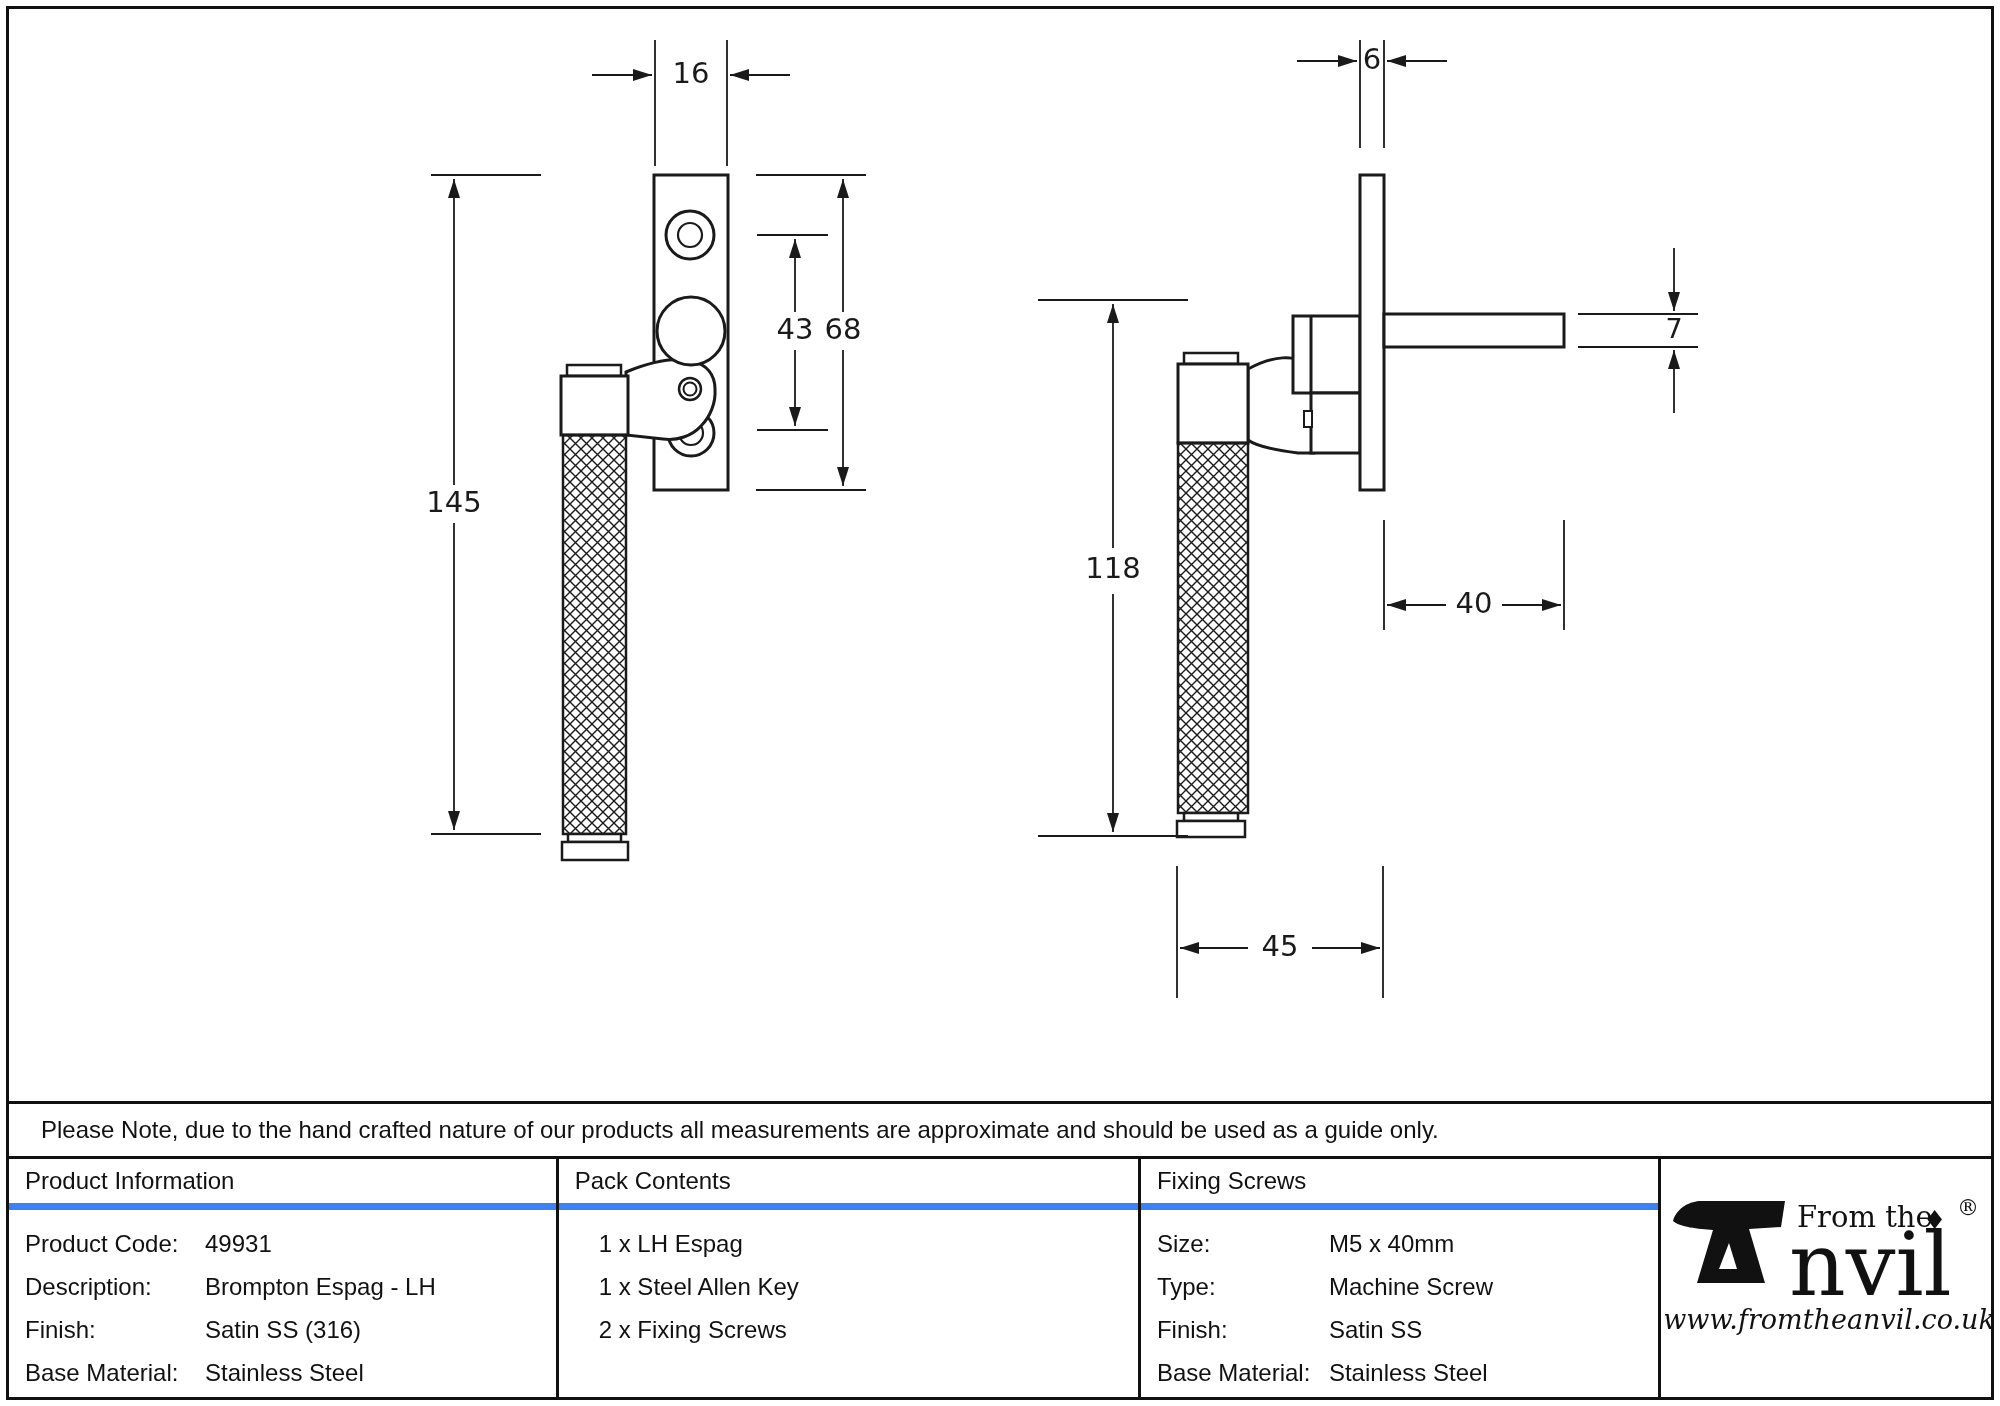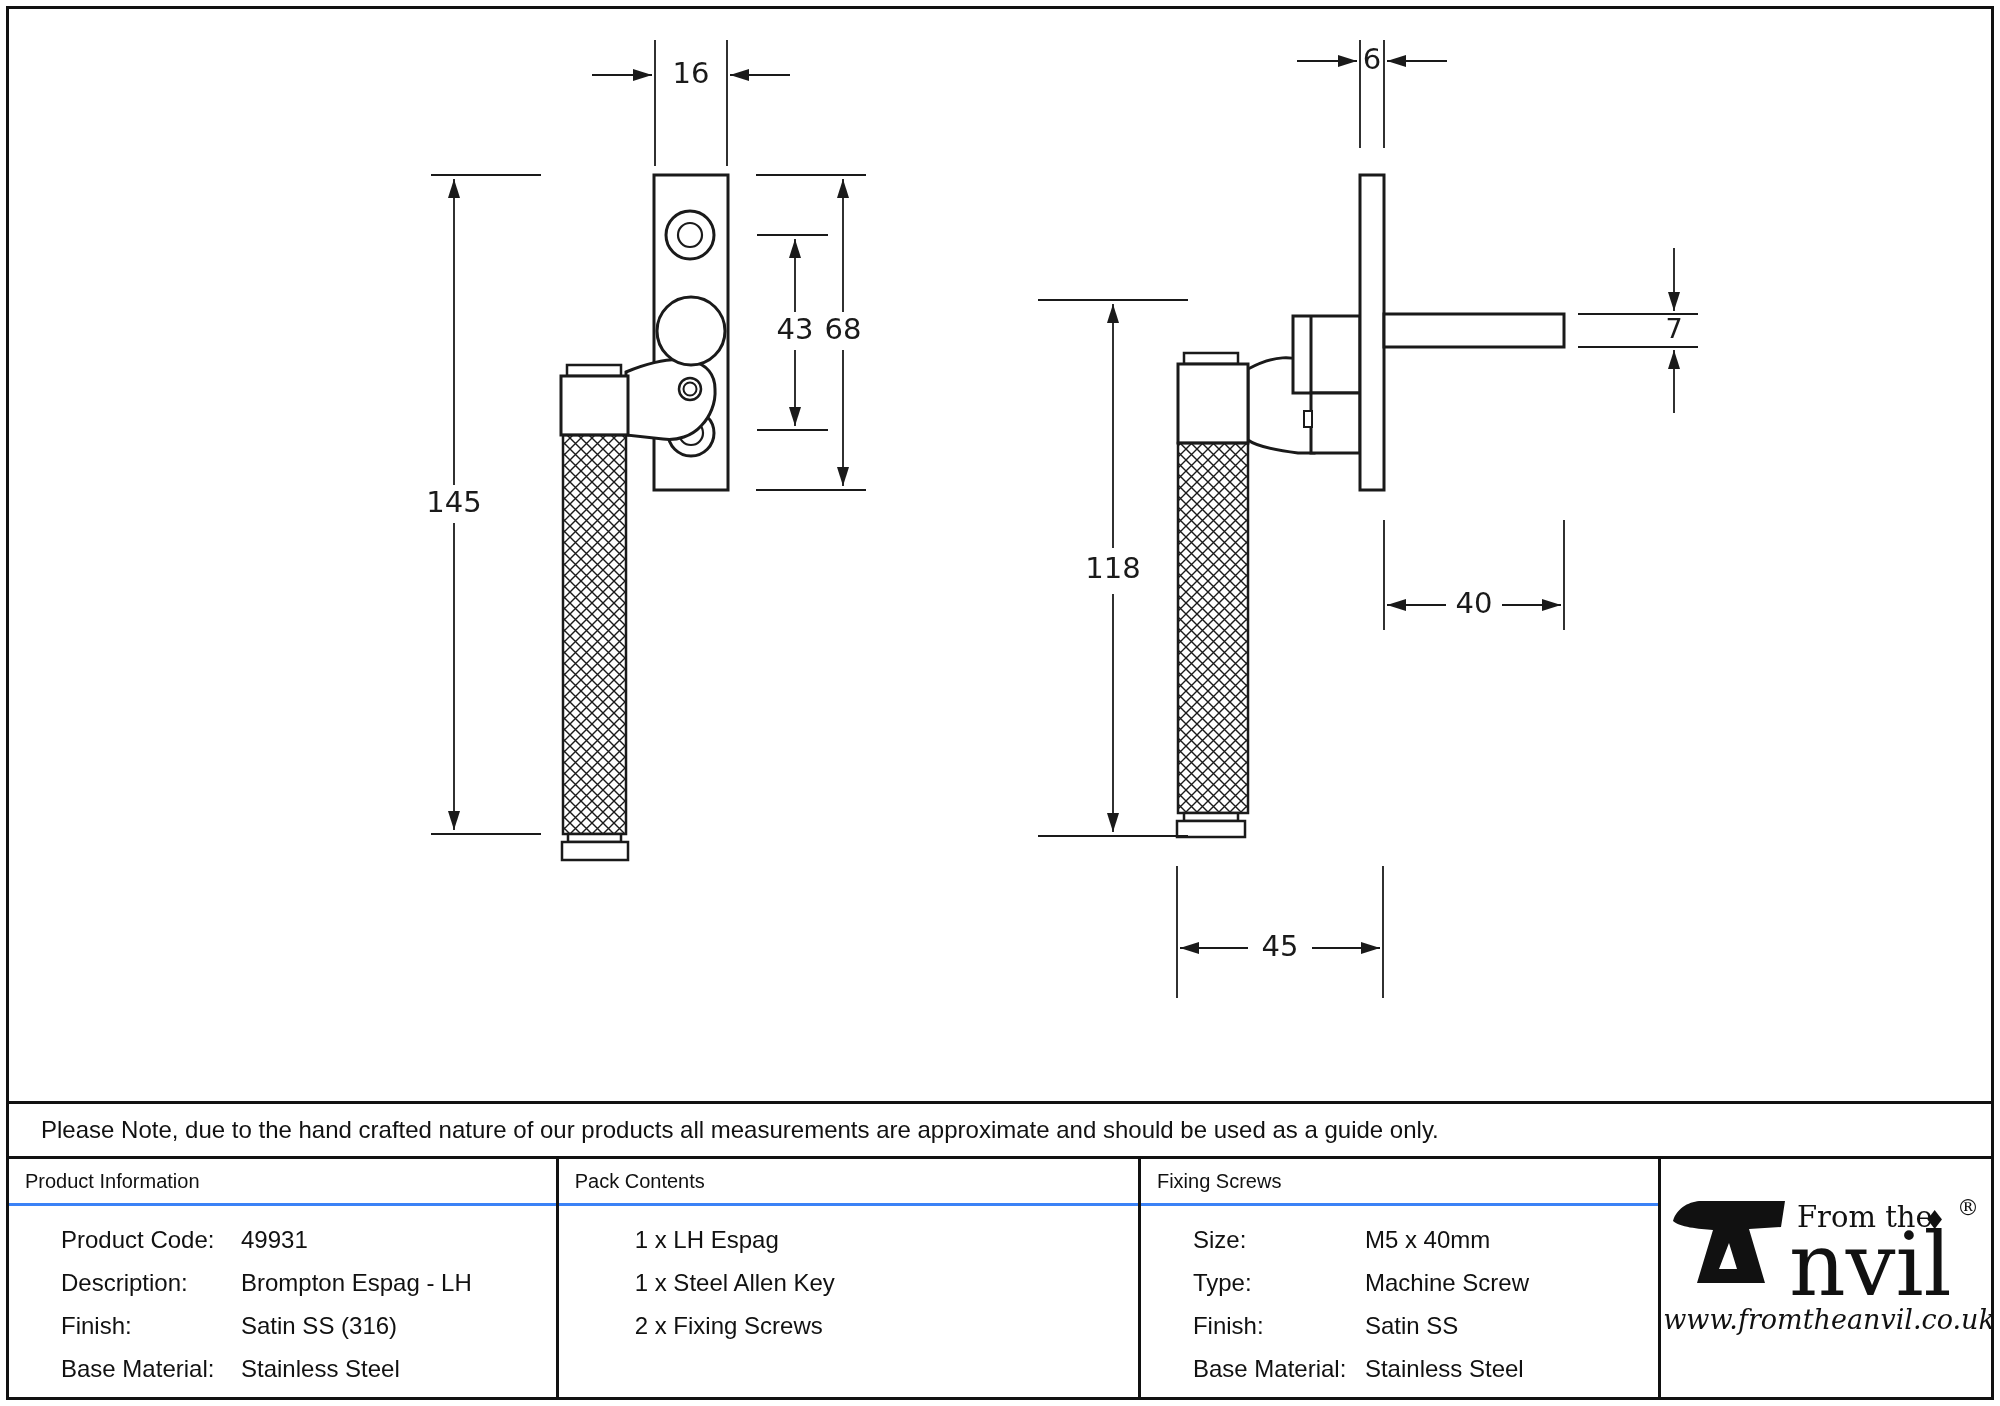--- a/index.html
+++ b/index.html
@@ -10,23 +10,23 @@
   .note-row{position:absolute;left:0;right:0;top:1092px;height:52px;
             border-top:3px solid #111;border-bottom:3px solid #111;
             display:flex;align-items:center;padding-left:32px;
             font-size:24px;}
   .info-grid{position:absolute;left:0;right:0;top:1150px;bottom:0;display:flex;}
   .col{border-right:3px solid #111;box-sizing:border-box;}
   .col-pi{width:557px;}
   .col-pc{width:590px;}
   .col-fs{width:527px;}
   .col-logo{flex:1;border-right:none;display:flex;align-items:center;justify-content:center;text-align:center;}
-  .hdr{height:44px;border-bottom:3px solid #3b82f6;display:flex;align-items:center;
-       padding-left:16px;font-size:20px;}
-  .cell-body{padding:12px 0 0 16px;font-size:24px;margin-left:36px;}
+  .hdr{height:44px;border-bottom:7px solid #3b82f6;display:flex;align-items:center;
+       padding-left:16px;font-size:24px;}
+  .cell-body{padding:12px 0 0 16px;font-size:24px;}
   .kv{display:flex;line-height:43px;}
   .col-pi .kv .k{width:180px;}
   .col-fs .kv .k{width:172px;}
   .pc-item{line-height:43px;}
   .logo-wrap{margin-top:-28px;}
 </style>
 </head>
 <body>
 
 <div class="sheet">

